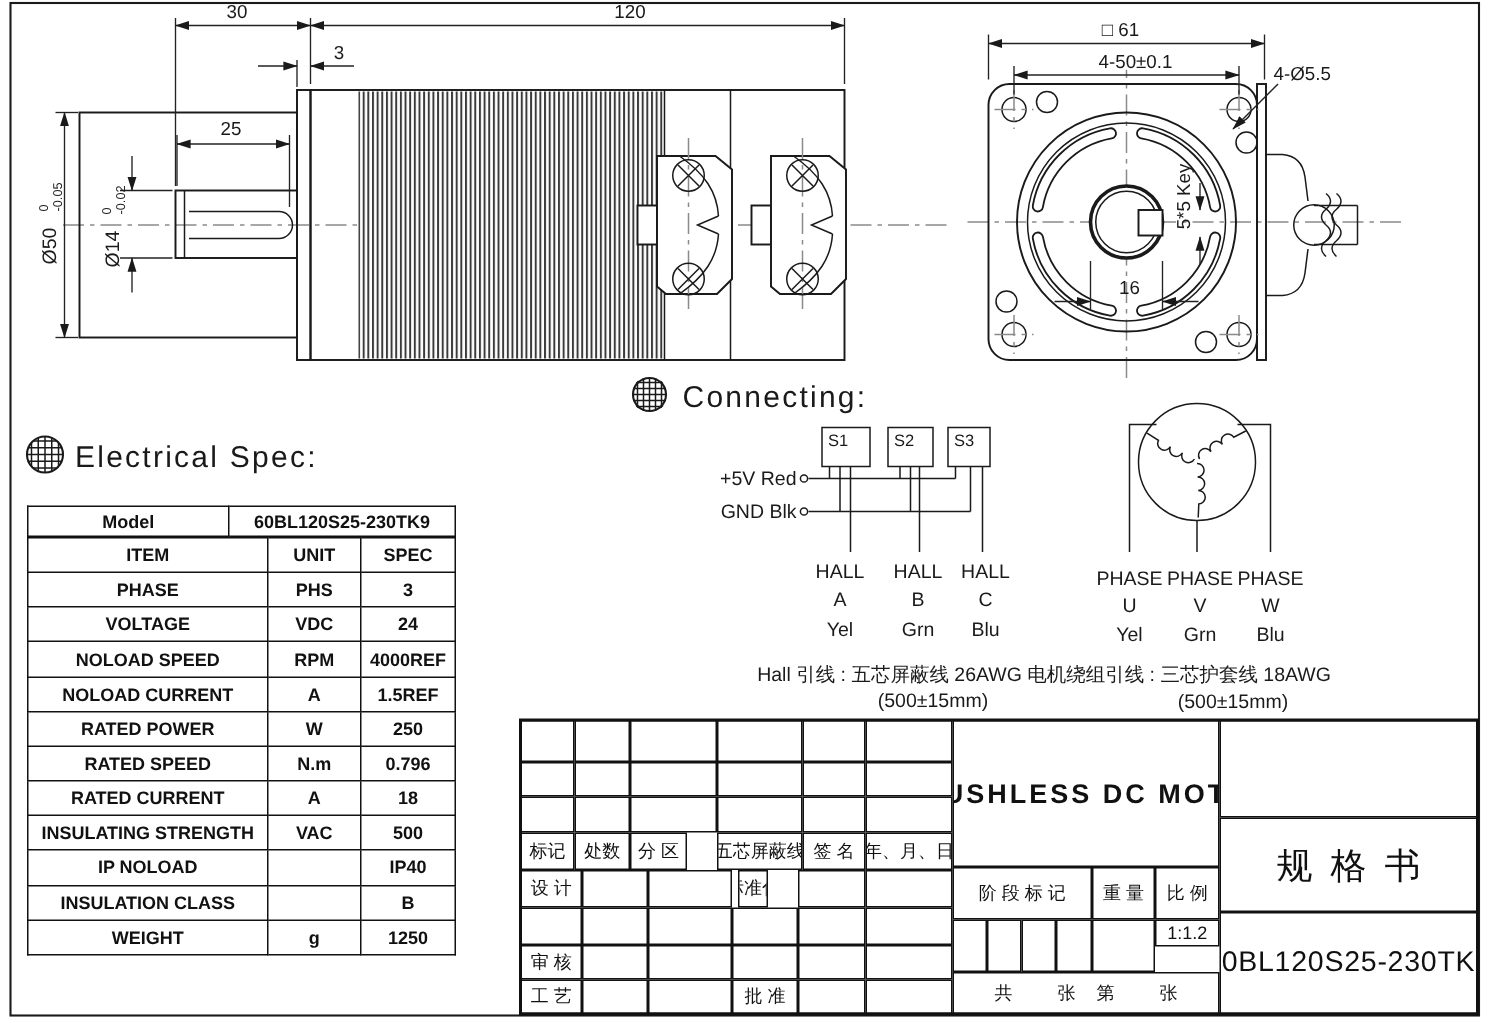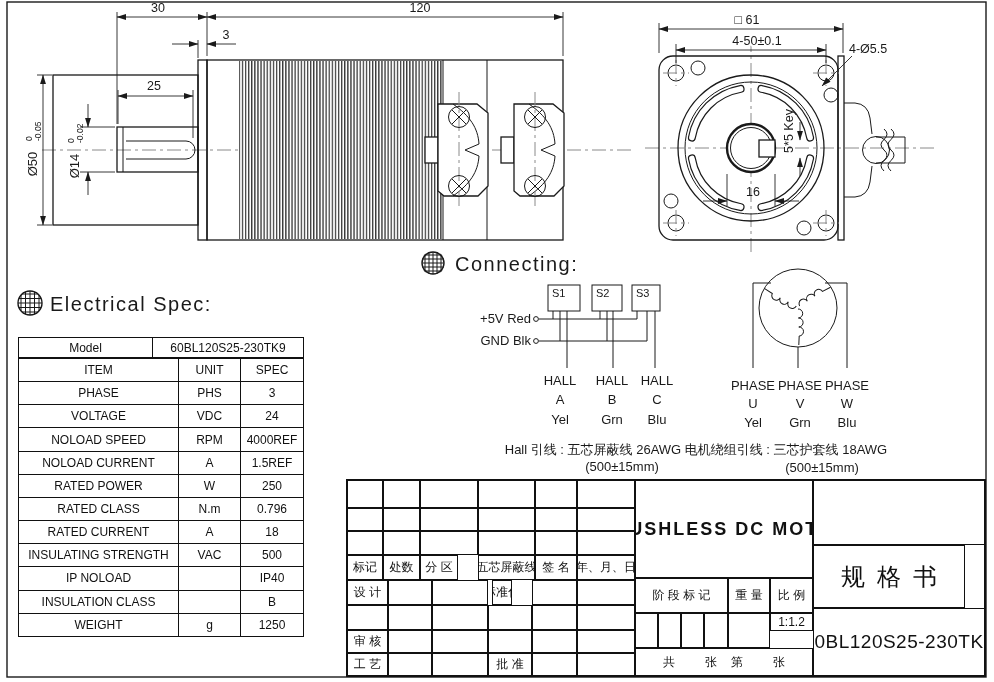--- a/index.html
+++ b/index.html
@@ -9,21 +9,21 @@
   svg text{font-family:"Liberation Sans", sans-serif;fill:#1a1a1a;}
   .ln{stroke:#1a1a1a;stroke-width:1.3;fill:none;}
   .lnth{stroke:#1a1a1a;stroke-width:1;fill:none;}
   .cl{stroke:#8a8a8a;stroke-width:1;fill:none;stroke-dasharray:14 4 3 4;}
   .dim{stroke:#222;stroke-width:0.9;fill:none;}
   .wh{fill:#ffffff;stroke:#1a1a1a;stroke-width:1.3;}
   .dtx{font-size:12.5px;}
   
   table.spec{position:absolute;border-collapse:collapse;table-layout:fixed;background:#fff;}
   table.spec td{border:1.4px solid #111;font-size:12px;text-align:center;padding:0;
-                white-space:nowrap;overflow:hidden;}
+                white-space:nowrap;overflow:hidden;font-weight:bold;}
   
   .c{position:absolute;box-sizing:border-box;border:1px solid #111;display:flex;
      align-items:center;justify-content:center;font-size:12px;background:transparent;
      white-space:nowrap;overflow:hidden;}
   .tb-outline{position:absolute;box-sizing:border-box;border:2px solid #111;}
   .prod{font-size:18px;letter-spacing:2px;font-weight:bold;}
   .doctype{font-size:24px;letter-spacing:12px;padding-left:12px;}
   .partno{font-size:19px;letter-spacing:.5px;}
   .sheetrow{display:flex;align-items:center;justify-content:center;gap:0;}
   .sheetrow span{font-size:12px;}
@@ -340,21 +340,21 @@
           <td>NOLOAD CURRENT</td>
           <td>A</td>
           <td>1.5REF</td>
         </tr>
   <tr>
           <td>RATED POWER</td>
           <td>W</td>
           <td>250</td>
         </tr>
   <tr>
-          <td>RATED CLASS</td>
+          <td>RATED SPEED</td>
           <td>N.m</td>
           <td>0.796</td>
         </tr>
   <tr>
           <td>RATED CURRENT</td>
           <td>A</td>
           <td>18</td>
         </tr>
   <tr>
           <td>INSULATING STRENGTH</td>
@@ -449,19 +449,19 @@
     <span>共</span>
     <span style="width:30px"></span>
     <span>张</span>
     <span style="width:14px"></span>
     <span>第</span>
     <span style="width:30px"></span>
     <span>张</span>
   </div>
 
   <div class="c" style="left:813px;top:480px;width:172px;height:65px"></div>
-  <div class="c doctype" style="left:813px;top:545px;width:152px;height:63px">规格书</div>
+  <div class="c doctype" style="left:813px;top:545px;width:172px;height:63px">规格书</div>
   <div class="c partno" style="left:813px;top:608px;width:172px;height:68px">60BL120S25-230TK9</div>
 
   <div class="tb-outline" style="left:346px;top:479px;width:640px;height:198px"></div>
 </div>
 
 </div>
 
 </body></html>

